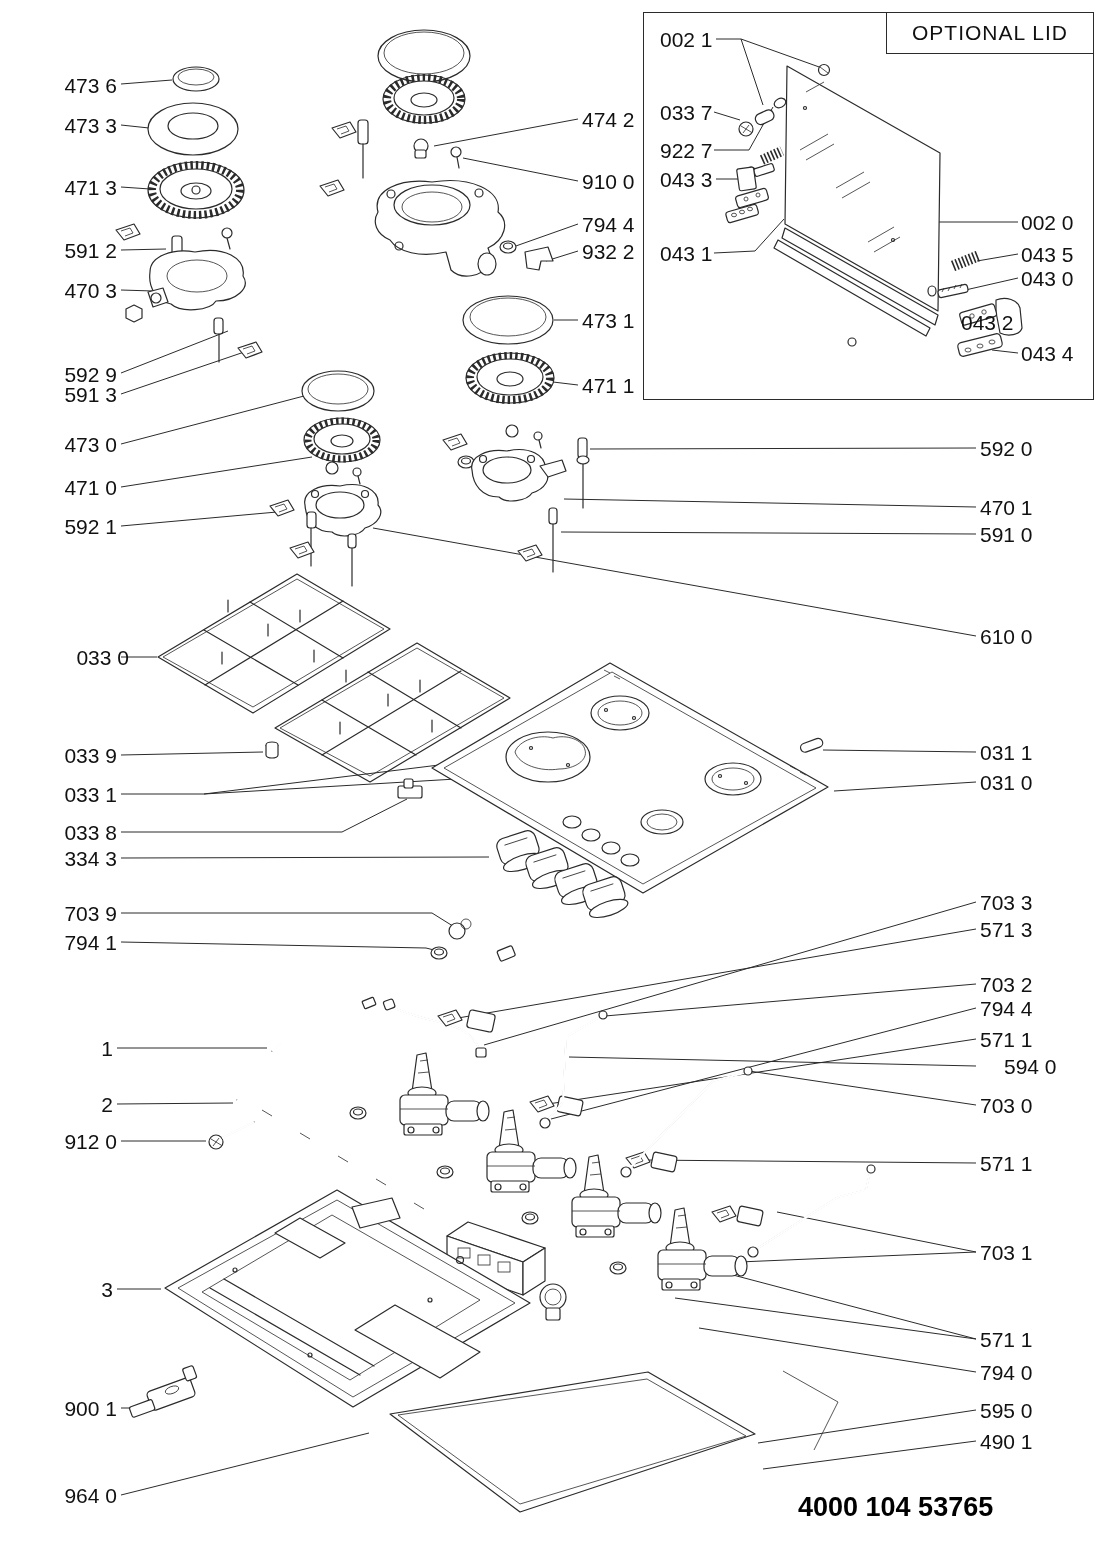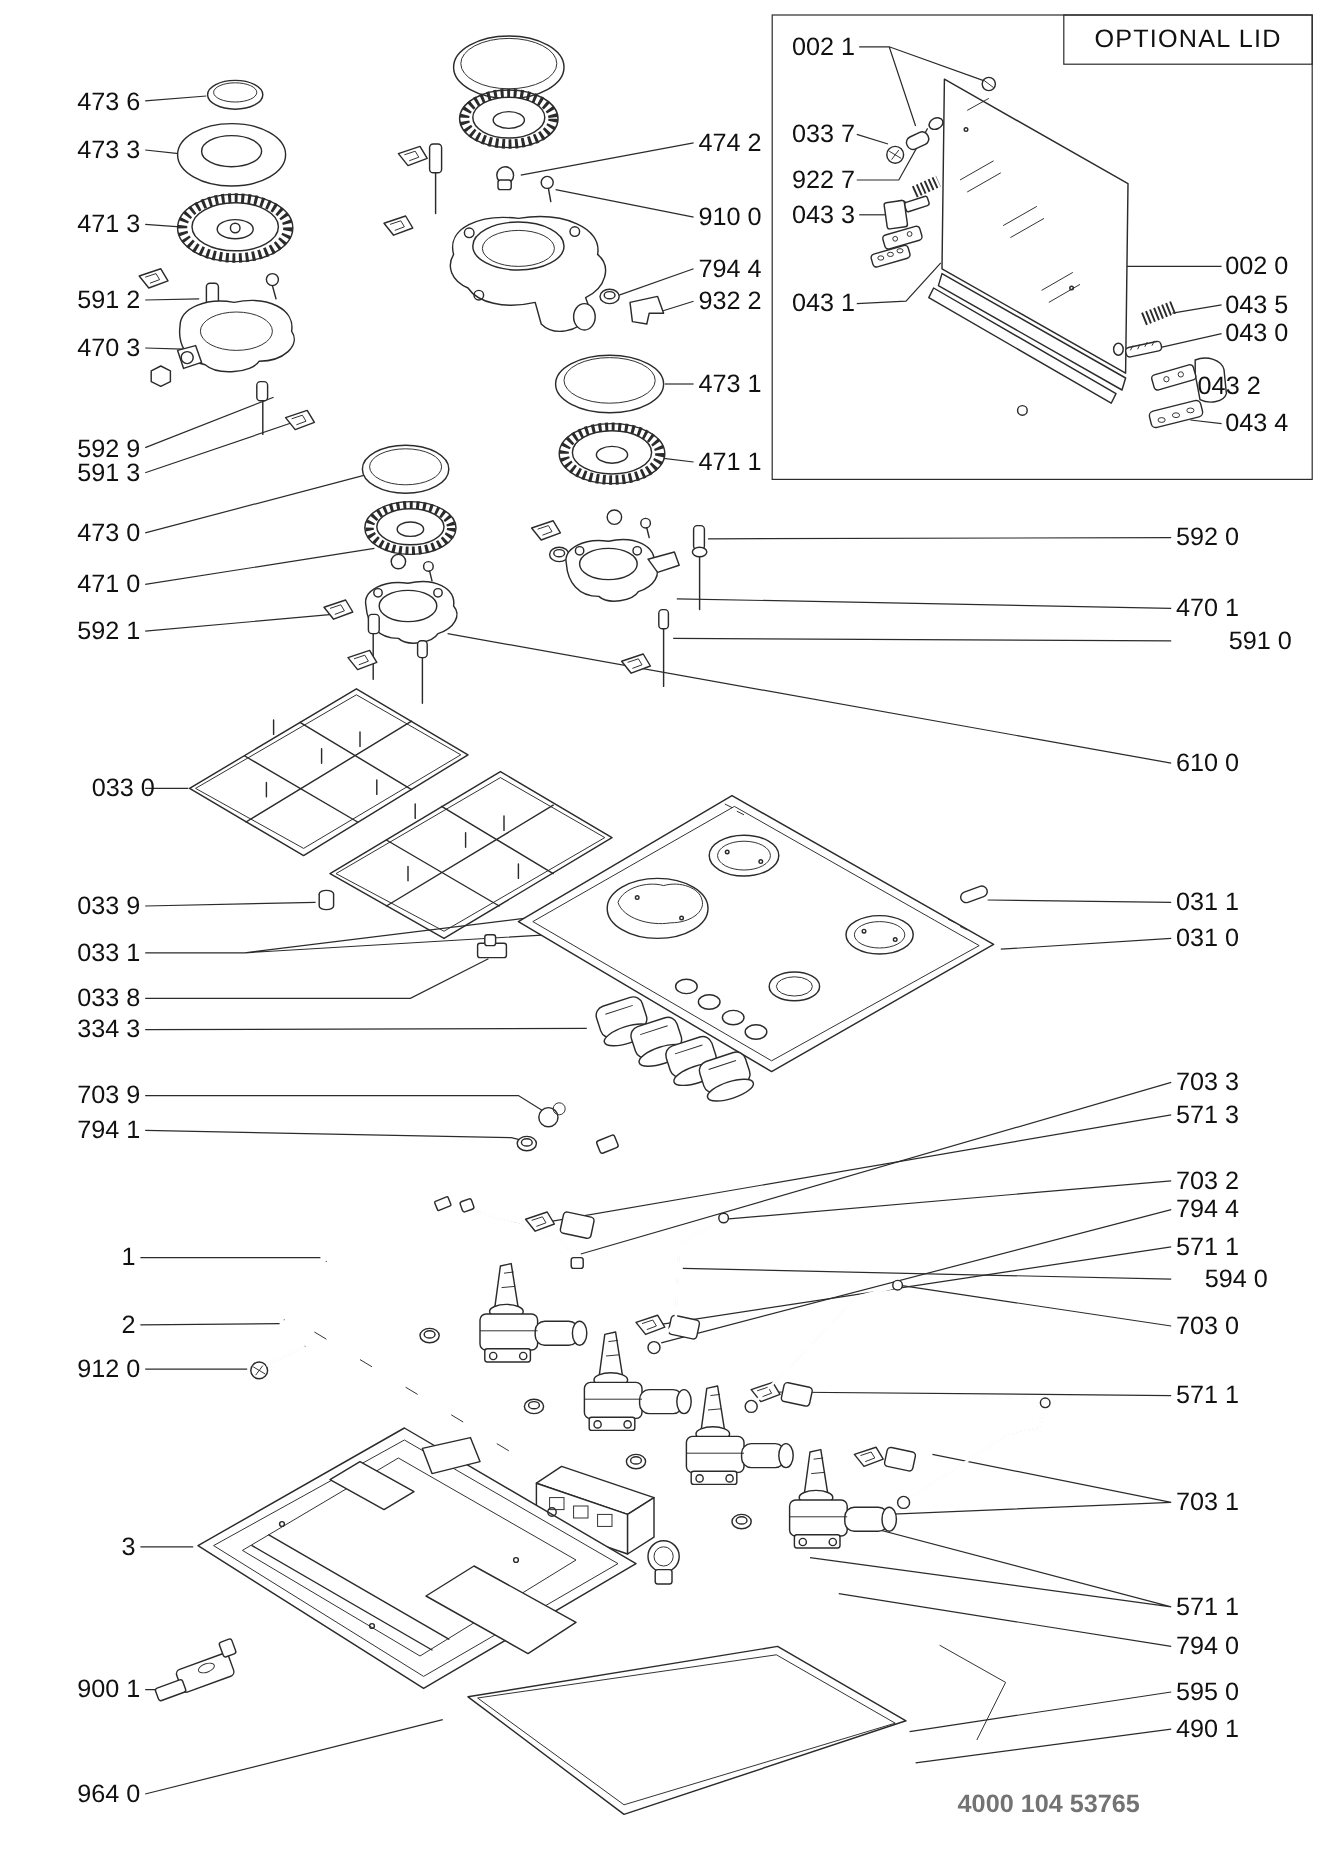--- a/index.html
+++ b/index.html
@@ -12,21 +12,21 @@
   .leader{stroke:#2b2b2b;stroke-width:1;fill:none;}
   .teeth{stroke:#2b2b2b;fill:none;}
   #labels-layer{position:absolute;left:0;top:0;width:1100px;height:1547px;pointer-events:none;}
   .plabel{position:absolute;transform:translateY(-50%);font-size:21px;color:#111;
           white-space:nowrap;line-height:1;}
   .plabel.r{text-align:right;}
   .lid-title{position:absolute;left:886px;top:12px;width:206px;height:40px;border:1.5px solid #2b2b2b;
              display:flex;align-items:center;justify-content:center;font-size:21px;color:#111;
              letter-spacing:1px;}
   .lid-box{position:absolute;left:643px;top:12px;width:449px;height:386px;border:1.5px solid #2b2b2b;}
-  .footer-pn{position:absolute;left:798px;top:1492px;font-size:21px;font-weight:bold;color:#737373;}
+  .footer-pn{position:absolute;left:798px;top:1492px;font-size:27px;font-weight:bold;color:#000000;}
 </style>
 </head>
 <body>
 
 <div id="stage">
 
   <svg width="1100" height="1547" viewBox="0 0 1100 1547">
 
     <defs>
       <g id="gastap">
@@ -443,21 +443,21 @@
       <div class="plabel r" style="left: 27px; top: 1408px; width: 90px;">900 1</div>
       <div class="plabel r" style="left: 27px; top: 1495px; width: 90px;">964 0</div>
       <div class="plabel" style="left: 582px; top: 119px;">474 2</div>
       <div class="plabel" style="left: 582px; top: 181px;">910 0</div>
       <div class="plabel" style="left: 582px; top: 224px;">794 4</div>
       <div class="plabel" style="left: 582px; top: 251px;">932 2</div>
       <div class="plabel" style="left: 582px; top: 320px;">473 1</div>
       <div class="plabel" style="left: 582px; top: 385px;">471 1</div>
       <div class="plabel" style="left: 980px; top: 448px;">592 0</div>
       <div class="plabel" style="left: 980px; top: 507px;">470 1</div>
-      <div class="plabel" style="left: 980px; top: 534px; margin-left: 44px;">591 0</div>
+      <div class="plabel" style="left: 980px; top: 534px;">591 0</div>
       <div class="plabel" style="left: 980px; top: 636px;">610 0</div>
       <div class="plabel" style="left: 980px; top: 752px;">031 1</div>
       <div class="plabel" style="left: 980px; top: 782px;">031 0</div>
       <div class="plabel" style="left: 980px; top: 902px;">703 3</div>
       <div class="plabel" style="left: 980px; top: 929px;">571 3</div>
       <div class="plabel" style="left: 980px; top: 984px;">703 2</div>
       <div class="plabel" style="left: 980px; top: 1008px;">794 4</div>
       <div class="plabel" style="left: 980px; top: 1039px;">571 1</div>
       <div class="plabel" style="left: 980px; top: 1066px; margin-left: 24px;">594 0</div>
       <div class="plabel" style="left: 980px; top: 1105px;">703 0</div>
@@ -468,18 +468,18 @@
       <div class="plabel" style="left: 980px; top: 1410px;">595 0</div>
       <div class="plabel" style="left: 980px; top: 1441px;">490 1</div>
       <div class="plabel" style="left: 660px; top: 39px;">002 1</div>
       <div class="plabel" style="left: 660px; top: 112px;">033 7</div>
       <div class="plabel" style="left: 660px; top: 150px;">922 7</div>
       <div class="plabel" style="left: 660px; top: 179px;">043 3</div>
       <div class="plabel" style="left: 660px; top: 253px;">043 1</div>
       <div class="plabel" style="left: 1021px; top: 222px;">002 0</div>
       <div class="plabel" style="left: 1021px; top: 254px;">043 5</div>
       <div class="plabel" style="left: 1021px; top: 278px;">043 0</div>
-      <div class="plabel" style="left: 998px; top: 322px;">043 2</div>
+      <div class="plabel" style="left: 961px; top: 322px;">043 2</div>
       <div class="plabel" style="left: 1021px; top: 353px;">043 4</div>
     </div>
 
   <div class="footer-pn">4000 104 53765</div>
 </div>
 
 </body></html>

